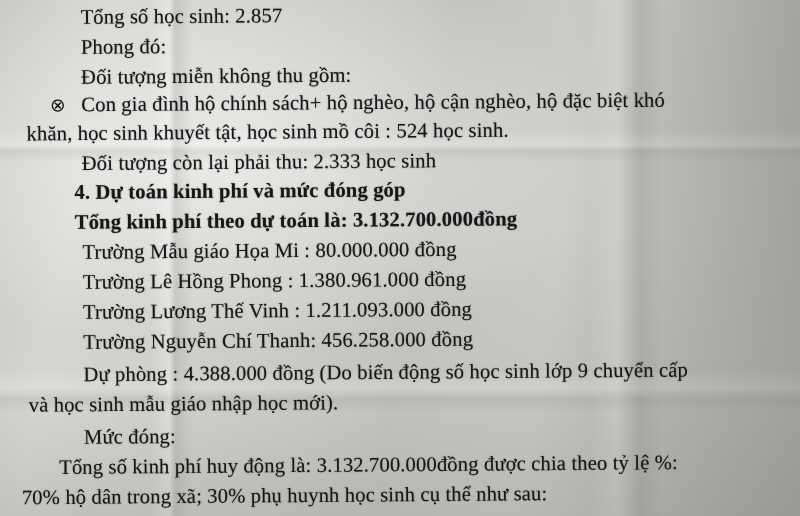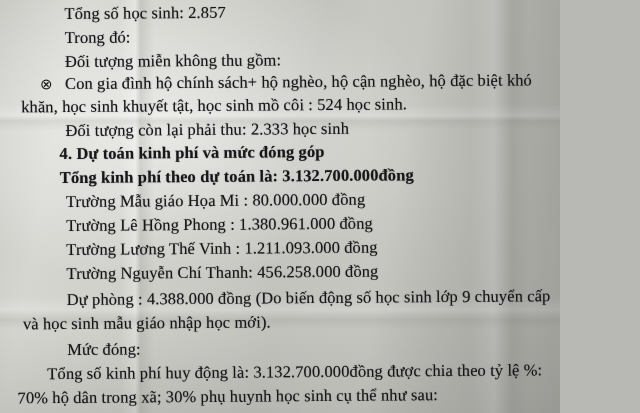--- a/index.html
+++ b/index.html
@@ -8,21 +8,21 @@
   }
   body {
     width: 640px;
     height: 413px;
     overflow: hidden;
     font-family: "Liberation Serif", serif;
     background: #b8b8b4;
   }
   #page {
     position: relative;
-    width: 560px;
+    width: 640px;
     height: 413px;
     overflow: hidden;
     background:
       radial-gradient(ellipse 70% 55% at 28% 30%, rgba(255,255,255,0.55) 0%, rgba(255,255,255,0.0) 70%),
       radial-gradient(ellipse 60% 50% at 85% 80%, rgba(180,180,175,0.55) 0%, rgba(255,255,255,0.0) 70%),
       linear-gradient(100deg, #c9c9c4 0%, #d6d6d1 12%, #cfcfc9 30%, #c4c4bf 52%, #cdcdc7 68%, #bdbdb8 85%, #b0b0ab 100%);
   }
   
   .crease {
     position: absolute;
@@ -83,21 +83,21 @@
 <div id="page">
   <div class="crease v1"></div>
   <div class="crease v2"></div>
   <div class="crease h1"></div>
   <div class="crease h2"></div>
   <div class="shade-tr"></div>
   <div class="shade-bl"></div>
 
   <div id="text-layer">
     <div class="line" style="left:66px; top:2px;">Tổng số học sinh: 2.857</div>
-    <div class="line" style="left:66px; top:26px;">Trong đó:</div>
+    <div class="line" style="left:66px; top:26px;">Phong đó:</div>
     <div class="line" style="left:66px; top:50px;">Đối tượng miễn không thu gồm:</div>
 
     <div class="bullet-mark" style="left:41px; top:73px;">⊗</div>
     <div class="line" style="left:66px; top:72px;">Con gia đình hộ chính sách+ hộ nghèo, hộ cận nghèo, hộ đặc biệt khó</div>
     <div class="line" style="left:22px; top:95px;">khăn, học sinh khuyết tật, học sinh mồ côi : 524 học sinh.</div>
     <div class="line" style="left:66px; top:119px;">Đối tượng còn lại phải thu: 2.333 học sinh</div>
 
     <div class="line b" style="left:60px; top:142px;">4. Dự toán kinh phí và mức đóng góp</div>
     <div class="line b" style="left:60px; top:166px;">Tổng kinh phí theo dự toán là: 3.132.700.000đồng</div>
 

